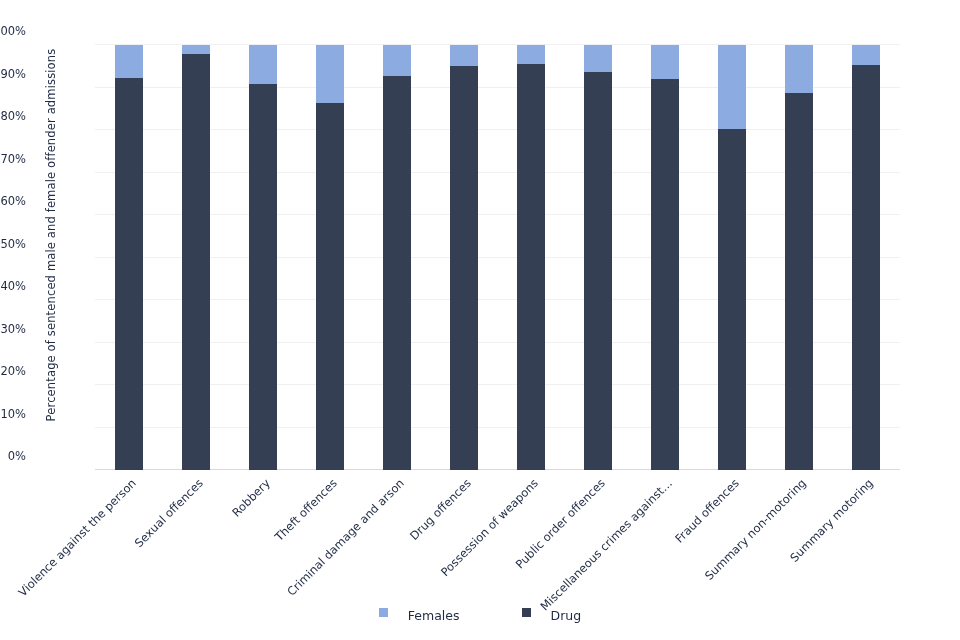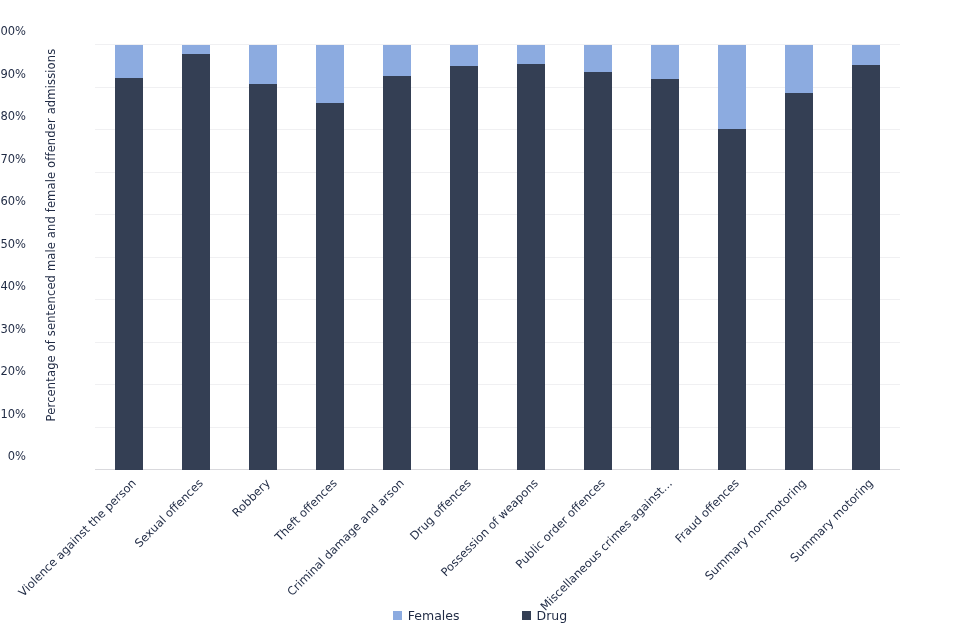--- a/index.html
+++ b/index.html
@@ -116,22 +116,22 @@
     width: 960px;
     display: flex;
     justify-content: center;
     align-items: center;
     gap: 62px;
     font-size: 12.5px;
     color: #1f2a44;
   }
   .legend-item {
     display: flex;
-    align-items: center;
-    gap: 6px;
+    align-items: flex-start;
+    gap: 20px;
   }
   .legend-swatch {
     width: 9px;
     height: 9px;
     display: inline-block;
   }
 </style>
 </head>
 <body>
 

